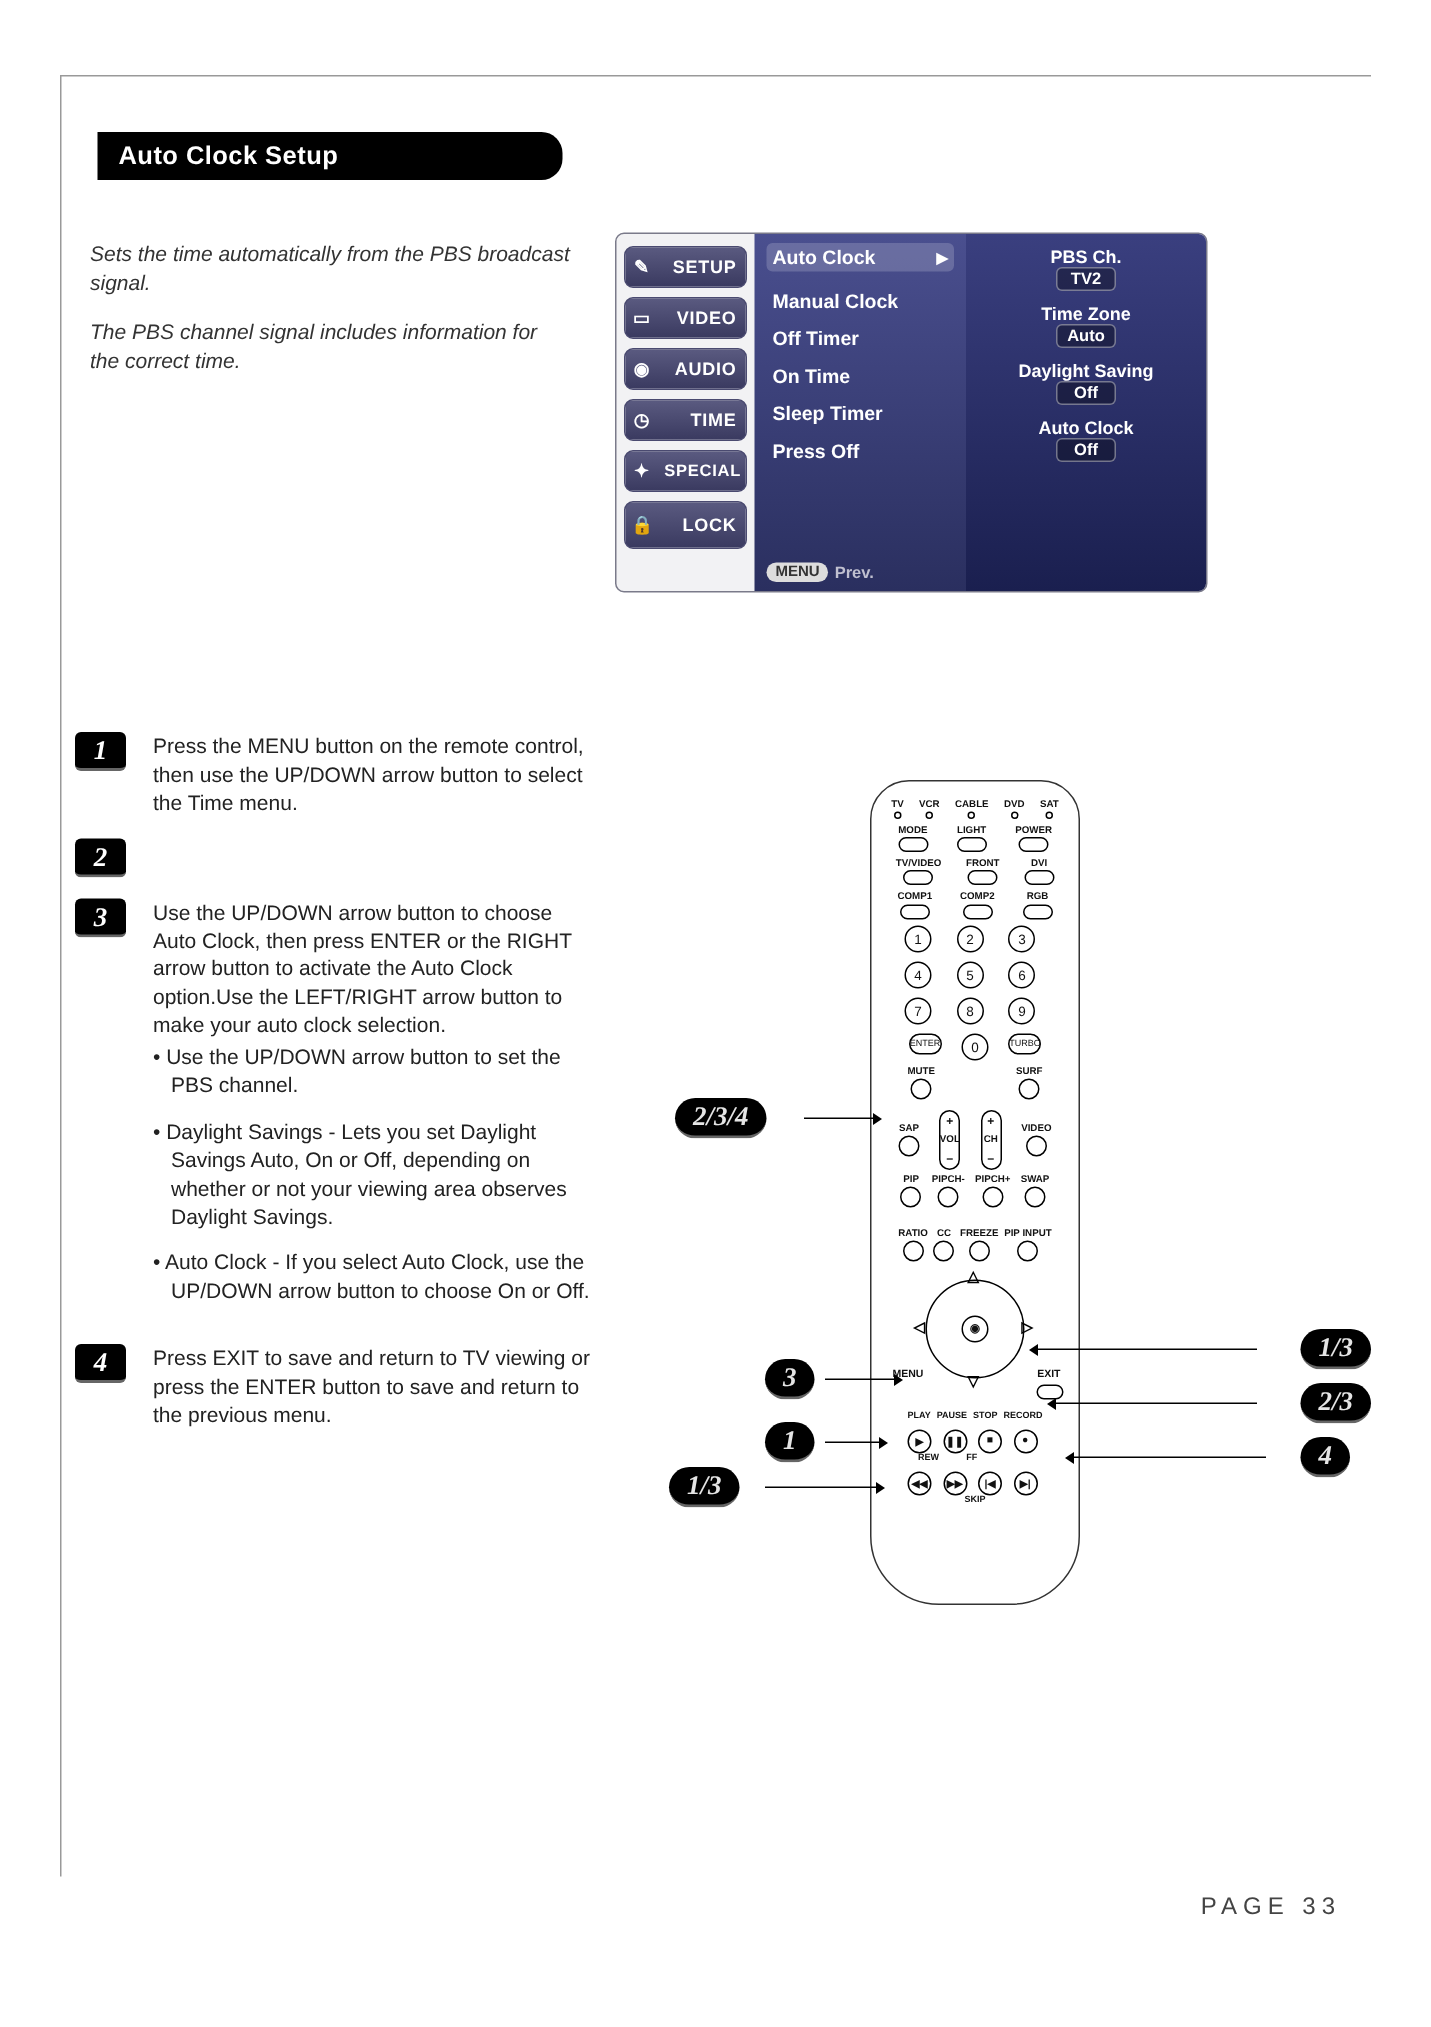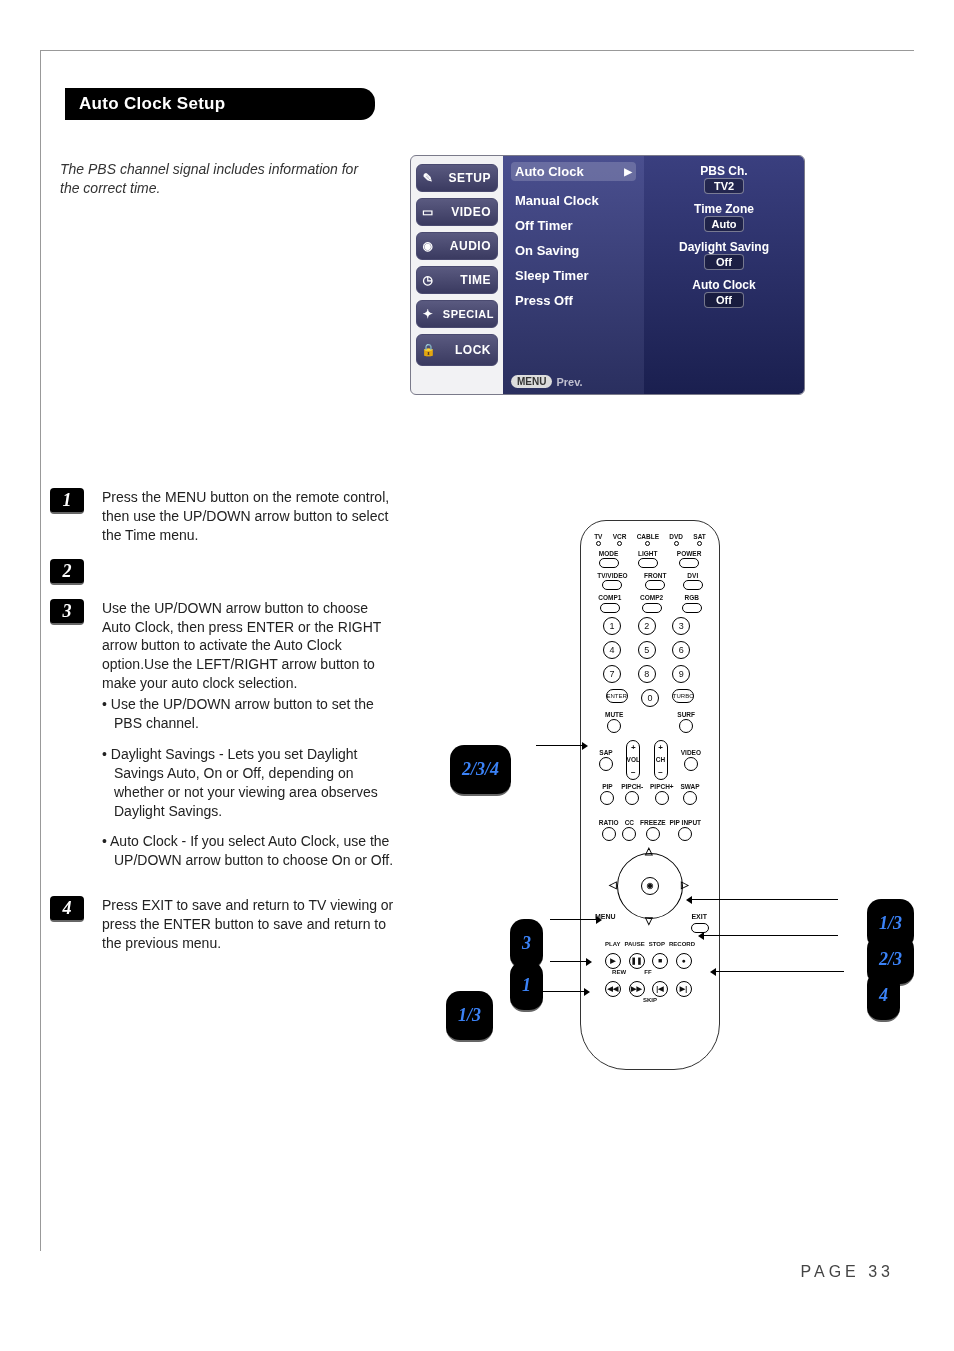--- a/index.html
+++ b/index.html
@@ -247,30 +247,29 @@
   .menu-lbl{position:absolute;left:0px;top:66px;font-size:7px;}
   .exit-lbl{position:absolute;right:-2px;top:66px;font-size:7px;}
   .exit-btn{position:absolute;right:-4px;top:76px;width:18px;height:10px;border:1px solid #000;border-radius:5px;}
   .transport{ display:grid; grid-template-columns: repeat(4,1fr); gap:4px; padding:0 16px; margin-top:6px;}
   .tbtn{ width:16px;height:16px;border:1px solid #000;border-radius:50%; font-size:7px; display:flex;align-items:center;justify-content:center;}
   .tlbl{font-size:6px;text-align:center;}
 
   
   .callout{
     position:absolute;
-    background:#000;color:#3b82f6;
+    background:#000;color:#e5e5e5;
     border-radius:14px;
-    padding:14px 12px;
+    padding:2px 12px;
     font-style:italic;
     font-weight:bold;
     font-family: Georgia, serif;
     font-size:18px;
     display:flex;align-items:center;
     border-bottom:2px solid #666;
-    margin-top:13px;
   }
   .lead{
     position:absolute;
     height:1px;background:#000;
   }
   .lead::after{
     content:""; position:absolute; right:-2px; top:-3px;
     border-left:6px solid #000; border-top:4px solid transparent; border-bottom:4px solid transparent;
   }
   .lead.rev::after{
@@ -288,20 +287,21 @@
   }
 </style>
 </head>
 <body>
 
 <div class="page-frame"></div>
 
 <div class="title-pill">Auto Clock Setup</div>
 
 <div class="intro">
+  <p>Sets the time automatically from the PBS broadcast signal.</p>
   <p>The PBS channel signal includes information for the correct time.</p>
 </div>
 
 <div class="osd">
   <div class="osd-tabs">
     <div class="osd-tab">
         <span class="tab-ico">✎</span>
         <span>SETUP</span>
       </div>
     <div class="osd-tab">
@@ -330,21 +330,21 @@
       <span>Auto Clock</span>
       <span class="tri">▶</span>
     </div>
     <div class="row">
         <span>Manual Clock</span>
       </div>
     <div class="row">
         <span>Off Timer</span>
       </div>
     <div class="row">
-        <span>On Saving</span>
+        <span>On Time</span>
       </div>
     <div class="row">
         <span>Sleep Timer</span>
       </div>
     <div class="row">
         <span>Press Off</span>
       </div>
     <div class="osd-footer">
       <span class="chip">MENU</span>
       <span class="prev">Prev.</span>

